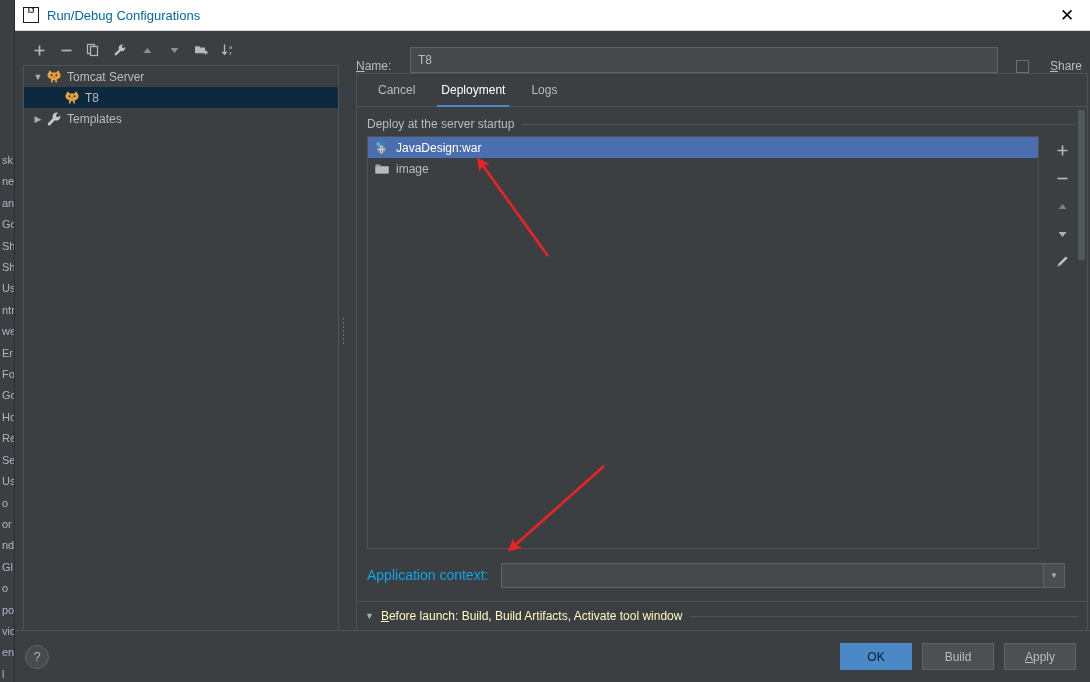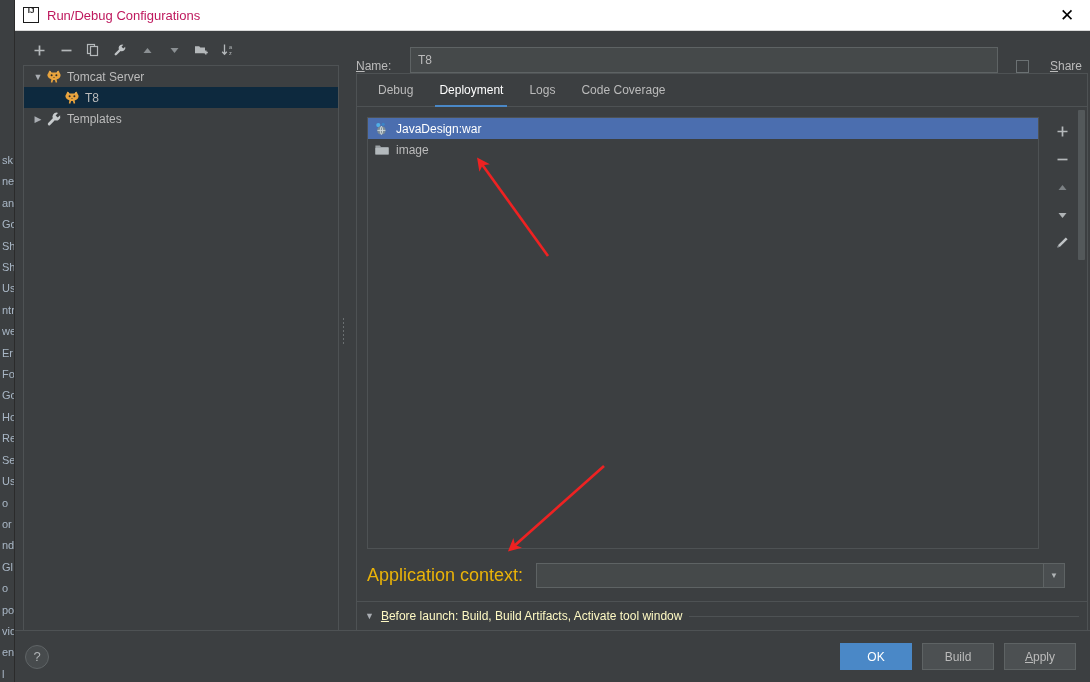--- a/index.html
+++ b/index.html
@@ -46,21 +46,21 @@
     background: #ffffff; border: 1.5px solid #1b1b1b;
     position: relative; flex-shrink: 0;
   }
   #titlebar .app-icon::after {
     content: "IJ"; position: absolute; left: 0; top: -2px;
     width: 100%; text-align: center;
     font-size: 8px; font-weight: bold; color: #1b1b1b;
     font-family: "Liberation Sans", sans-serif;
   }
   #titlebar .title-text {
-    color: #be185d; font-size: 13px; flex: 1;
+    color: #0369a1; font-size: 13px; flex: 1;
   }
   #titlebar .close-btn {
     width: 46px; height: 31px;
     display: flex; align-items: center; justify-content: center;
     color: #000; font-size: 17px; cursor: pointer;
   }
 
   
   #dialog-body { flex: 1; display: flex; min-height: 0; }
 
@@ -204,21 +204,21 @@
     width: 22px; height: 20px;
     display: flex; align-items: center; justify-content: center;
     cursor: pointer; color: #a9adb2;
   }
 
   
   #appctx-row {
     height: 52px; display: flex; align-items: center; flex-shrink: 0;
     padding-right: 12px;
   }
-  #appctx-label { font-size: 18px; color: #eab308; margin-right: 13px; }
+  #appctx-label { font-size: 14px; color: #0ea5e9; margin-right: 13px; }
   #appctx-combo {
     flex: 1; height: 25px; background: #45494a;
     border: 1px solid #5e6364;
     display: flex; align-items: center; cursor: pointer;
   }
   #appctx-combo .val { flex: 1; padding: 0 7px; font-size: 12px; color: #bbbbbb; }
   #appctx-combo .arrow {
     width: 21px; height: 23px; display: flex;
     align-items: center; justify-content: center;
     border-left: 1px solid #5e6364; background: #4a4e50;
@@ -260,21 +260,21 @@
     font-size: 13px; color: #b0b4b6; cursor: pointer;
   }
   #footer .spacer { flex: 1; }
   .dlg-btn {
     min-width: 72px; height: 27px; margin-left: 10px;
     background: #4c5052; border: 1px solid #5e6364;
     color: #bbbbbb; font-size: 12px; cursor: pointer;
     font-family: "Liberation Sans", sans-serif;
     display: flex; align-items: center; justify-content: center;
   }
-  .dlg-btn.default { background: #4a88c7; border-color: #4a88c7; color: #ffffff; }
+  .dlg-btn.default { background: #4a88c7; border-color: #4a88c7; color: #0f172a; }
   .dlg-btn .mn { text-decoration: underline; }
 
   
   #annotations {
     position: absolute; left: 0; top: 0; width: 1090px; height: 682px;
     pointer-events: none;
   }
 </style>
 </head>
 <body>
@@ -416,27 +416,30 @@
         </div>
         <input id="name-input" type="text" value="T8" style="">
         <div id="share-wrap">
           <span class="chkbox"></span>
           <span class="lbl"><span class="mn">S</span><span>hare</span></span>
         </div>
       </div>
 
       <div id="tab-card">
         <div id="tabs">
-            <div class="tab">Debug</div>
+            <div class="tab">Cancel</div>
             <div class="tab active">Deployment</div>
             <div class="tab">Logs</div>
-            <div class="tab">Code Coverage</div>
           </div>
 
         <div id="tab-content">
+          <div class="group-title">
+            <span>Deploy at the server startup</span>
+            <span class="rule"></span>
+          </div>
 
           <div id="deploy-area">
             <div id="deploy-list">
                 <div class="list-row selected">
                   <span class="l-icon"><svg width="16" height="16" viewBox="0 0 16 16">
     <circle cx="4.3" cy="4.1" r="2.1" fill="#50b0e8"></circle>
     <circle cx="9.2" cy="3.3" r="1.5" fill="#3a86c8"></circle>
     <circle cx="7.4" cy="9.4" r="4.1" fill="#7b8b95"></circle>
     <path d="M3.4 9.4h8M7.4 5.3c1.6 1.3 1.6 6.9 0 8.2M7.4 5.3c-1.6 1.3-1.6 6.9 0 8.2" fill="none" stroke="#d4dde2" stroke-width="0.9"></path>
   </svg></span>

